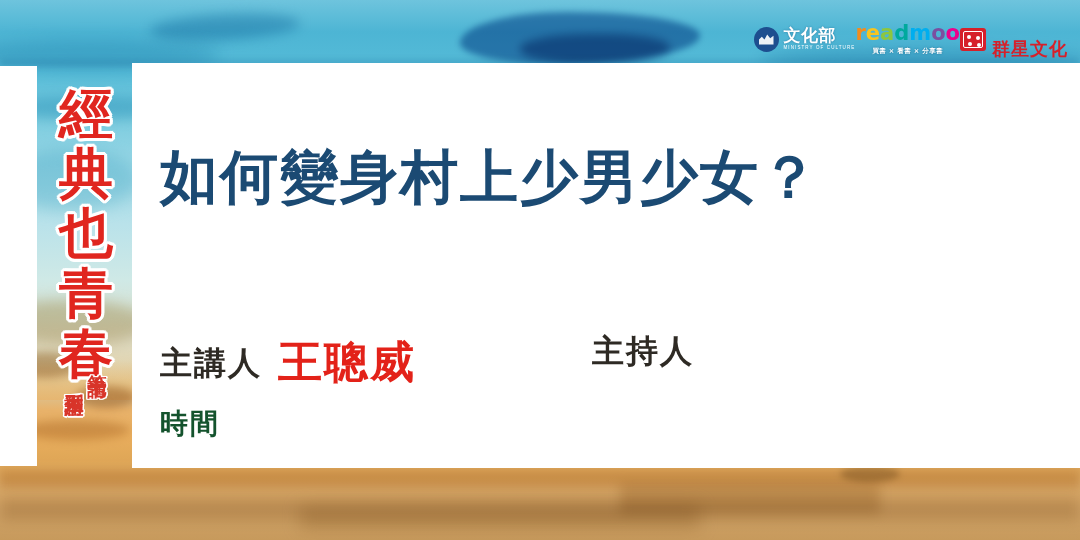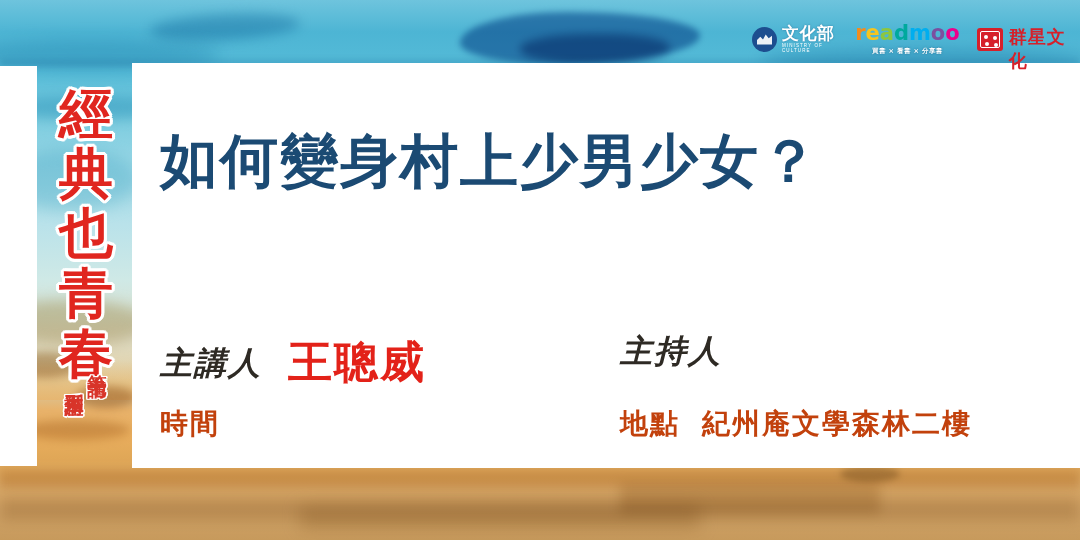--- a/index.html
+++ b/index.html
@@ -67,21 +67,21 @@
   .left-strip{
     position:absolute;left:0;top:66px;width:37px;height:400px;background:#fff;
   }
   .card{
     position:absolute;left:132px;top:63px;width:948px;height:405px;background:#fff;
   }
 
   
   .logos{
     position:absolute;left:752px;top:18px;width:316px;height:42px;
-    display:flex;align-items:center;justify-content:flex-end;gap:17px;
+    display:flex;align-items:center;justify-content:flex-end;
   }
   .logo{display:flex;align-items:center;}
 
   
   .moc{display:flex;align-items:center;gap:5px;}
   .moc-mark{width:25px;height:25px;border-radius:50%;background:#1d4e8f;position:relative;flex:none;}
   .moc-mark::before{
     content:"";position:absolute;left:5px;top:7px;width:15px;height:11px;
     background:#fff;clip-path:polygon(0% 60%,22% 30%,40% 55%,58% 8%,78% 44%,100% 20%,100% 100%,0% 100%);
     opacity:.92;
@@ -155,43 +155,43 @@
   .vsub .col.second{margin-top:18px;}
 
   
   .headline{
     position:absolute;left:160px;top:128px;width:880px;
     color:#1b4a73;
     font-family:"DejaVu Serif","Liberation Serif",serif;
     font-weight:700;
   }
   .headline .l1{font-size:58px;line-height:66px;letter-spacing:2px;}
-  .headline .l2{font-size:58px;line-height:66px;letter-spacing:2px;margin-top:0;}
+  .headline .l2{font-size:58px;line-height:66px;letter-spacing:2px;margin-top:16px;}
 
   
   .people{
     position:absolute;left:160px;top:330px;width:880px;height:60px;
   }
   .person{position:absolute;display:flex;align-items:baseline;}
   .p-speaker{left:0px;}
-  .p-host{left:460px;justify-content:space-between;}
+  .p-host{left:432px;justify-content:space-between;}
   .role{
     font-size:32px;color:#2e2a24;letter-spacing:2px;
-    font-family:"DejaVu Serif","Liberation Serif",serif;font-weight:700;font-style:italic;
+    font-family:"DejaVu Serif","Liberation Serif",serif;font-weight:700;
   }
   .name{
-    font-size:44px;color:#e32219;letter-spacing:2px;margin-left:26px;
+    font-size:44px;color:#e32219;letter-spacing:2px;margin-left:16px;
     font-family:"DejaVu Serif","Liberation Serif",serif;font-weight:700;
     position:relative;top:3px;
   }
 
   
   .details{
     position:absolute;left:160px;top:405px;width:900px;height:40px;
-    color:#c2410c;
+    color:#14532d;
   }
   .detail{position:absolute;display:flex;align-items:baseline;white-space:nowrap;}
   .d-time{left:0px;}
   .d-place{left:460px;}
   .dlabel{
     font-size:28px;font-weight:700;letter-spacing:2px;
     font-family:"DejaVu Serif","Liberation Serif",serif;
   }
   .dvalue{
     font-size:28px;font-weight:700;margin-left:22px;letter-spacing:0px;
@@ -288,19 +288,15 @@
     </div>
     <div class="person p-host">
       <span class="role">主持人</span>
     </div>
   </div>
 
   <div class="details">
     <div class="detail d-time">
       <span class="dlabel">時間</span>
     </div>
-    <div class="detail d-place">
-      <span class="dlabel">地點</span>
-      <span class="dvalue cn">紀州庵文學森林二樓</span>
-    </div>
   </div>
 
 </div>
 
 </body></html>

